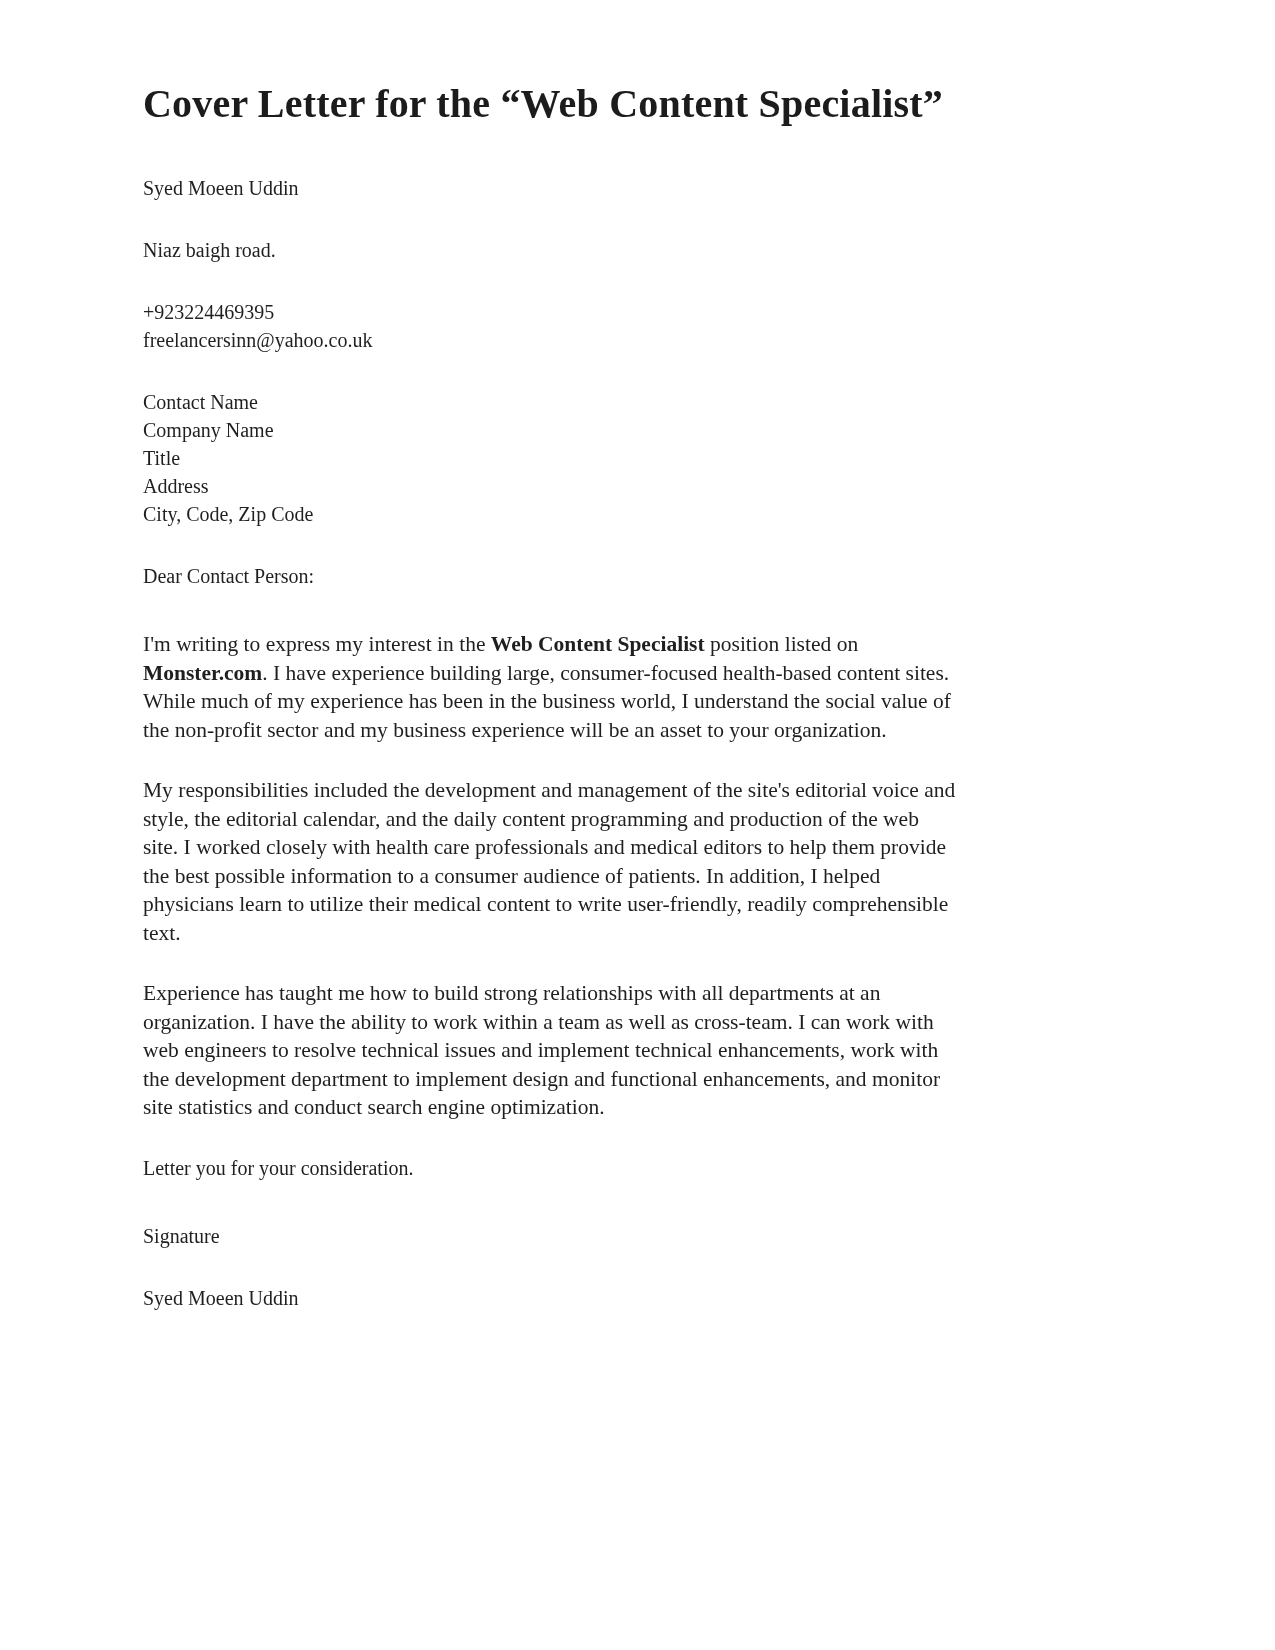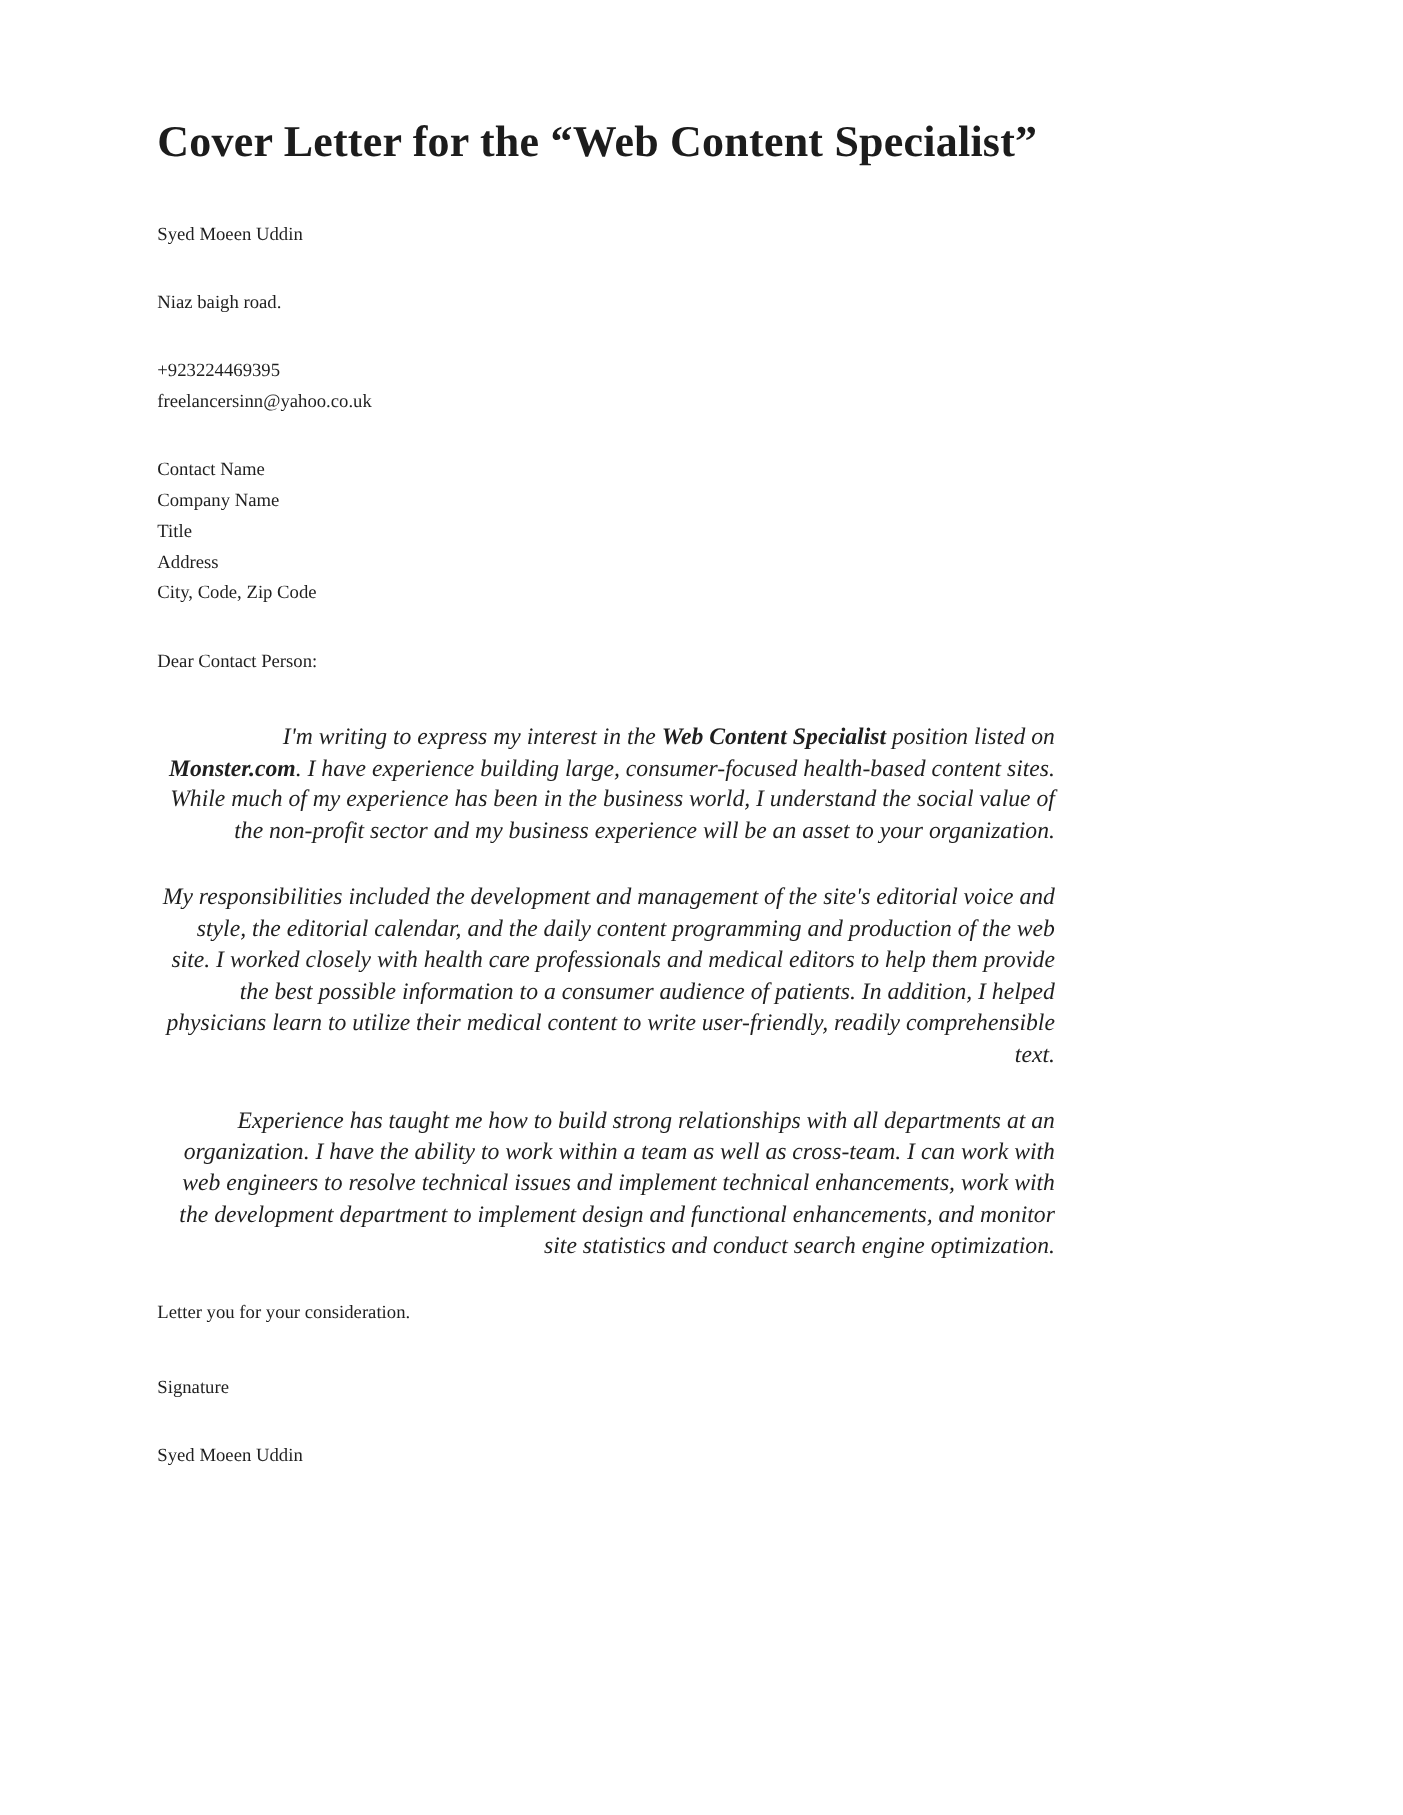--- a/index.html
+++ b/index.html
@@ -9,43 +9,42 @@
     height: 1650px;
     font-family: "Liberation Serif", "DejaVu Serif", serif;
     color: #1f1f1f;
     position: relative;
     overflow: hidden;
   }
   .page {
     width: 1171px;
     height: 1650px;
     background: #ffffff;
-    padding: 105px 212px 40px 143px;
+    padding: 80px 212px 40px 143px;
   }
   .doc-title {
     font-size: 40px;
     font-weight: bold;
     line-height: 1.2;
     letter-spacing: 0.2px;
     margin-bottom: 46px;
     color: #1c1c1c;
   }
   .block {
-    font-size: 17px;
+    font-size: 20px;
     line-height: 28px;
     margin-bottom: 34px;
     margin-top: 20px;
   }
   .block p { margin: 0; }
   .para {
     font-size: 21.5px;
     line-height: 28.5px;
     margin-bottom: 32px;
-    text-align: right;
-    font-style: italic;
+    text-align: left;
   }
   .para b { font-weight: bold; }
   .spacer-lg { margin-bottom: 40px; font-family: Liberation Serif, serif; }
 </style>
 </head>
 <body>
 
 <div class="page">
 
   <h1 class="doc-title">Cover Letter for the “Web Content Specialist”</h1>

